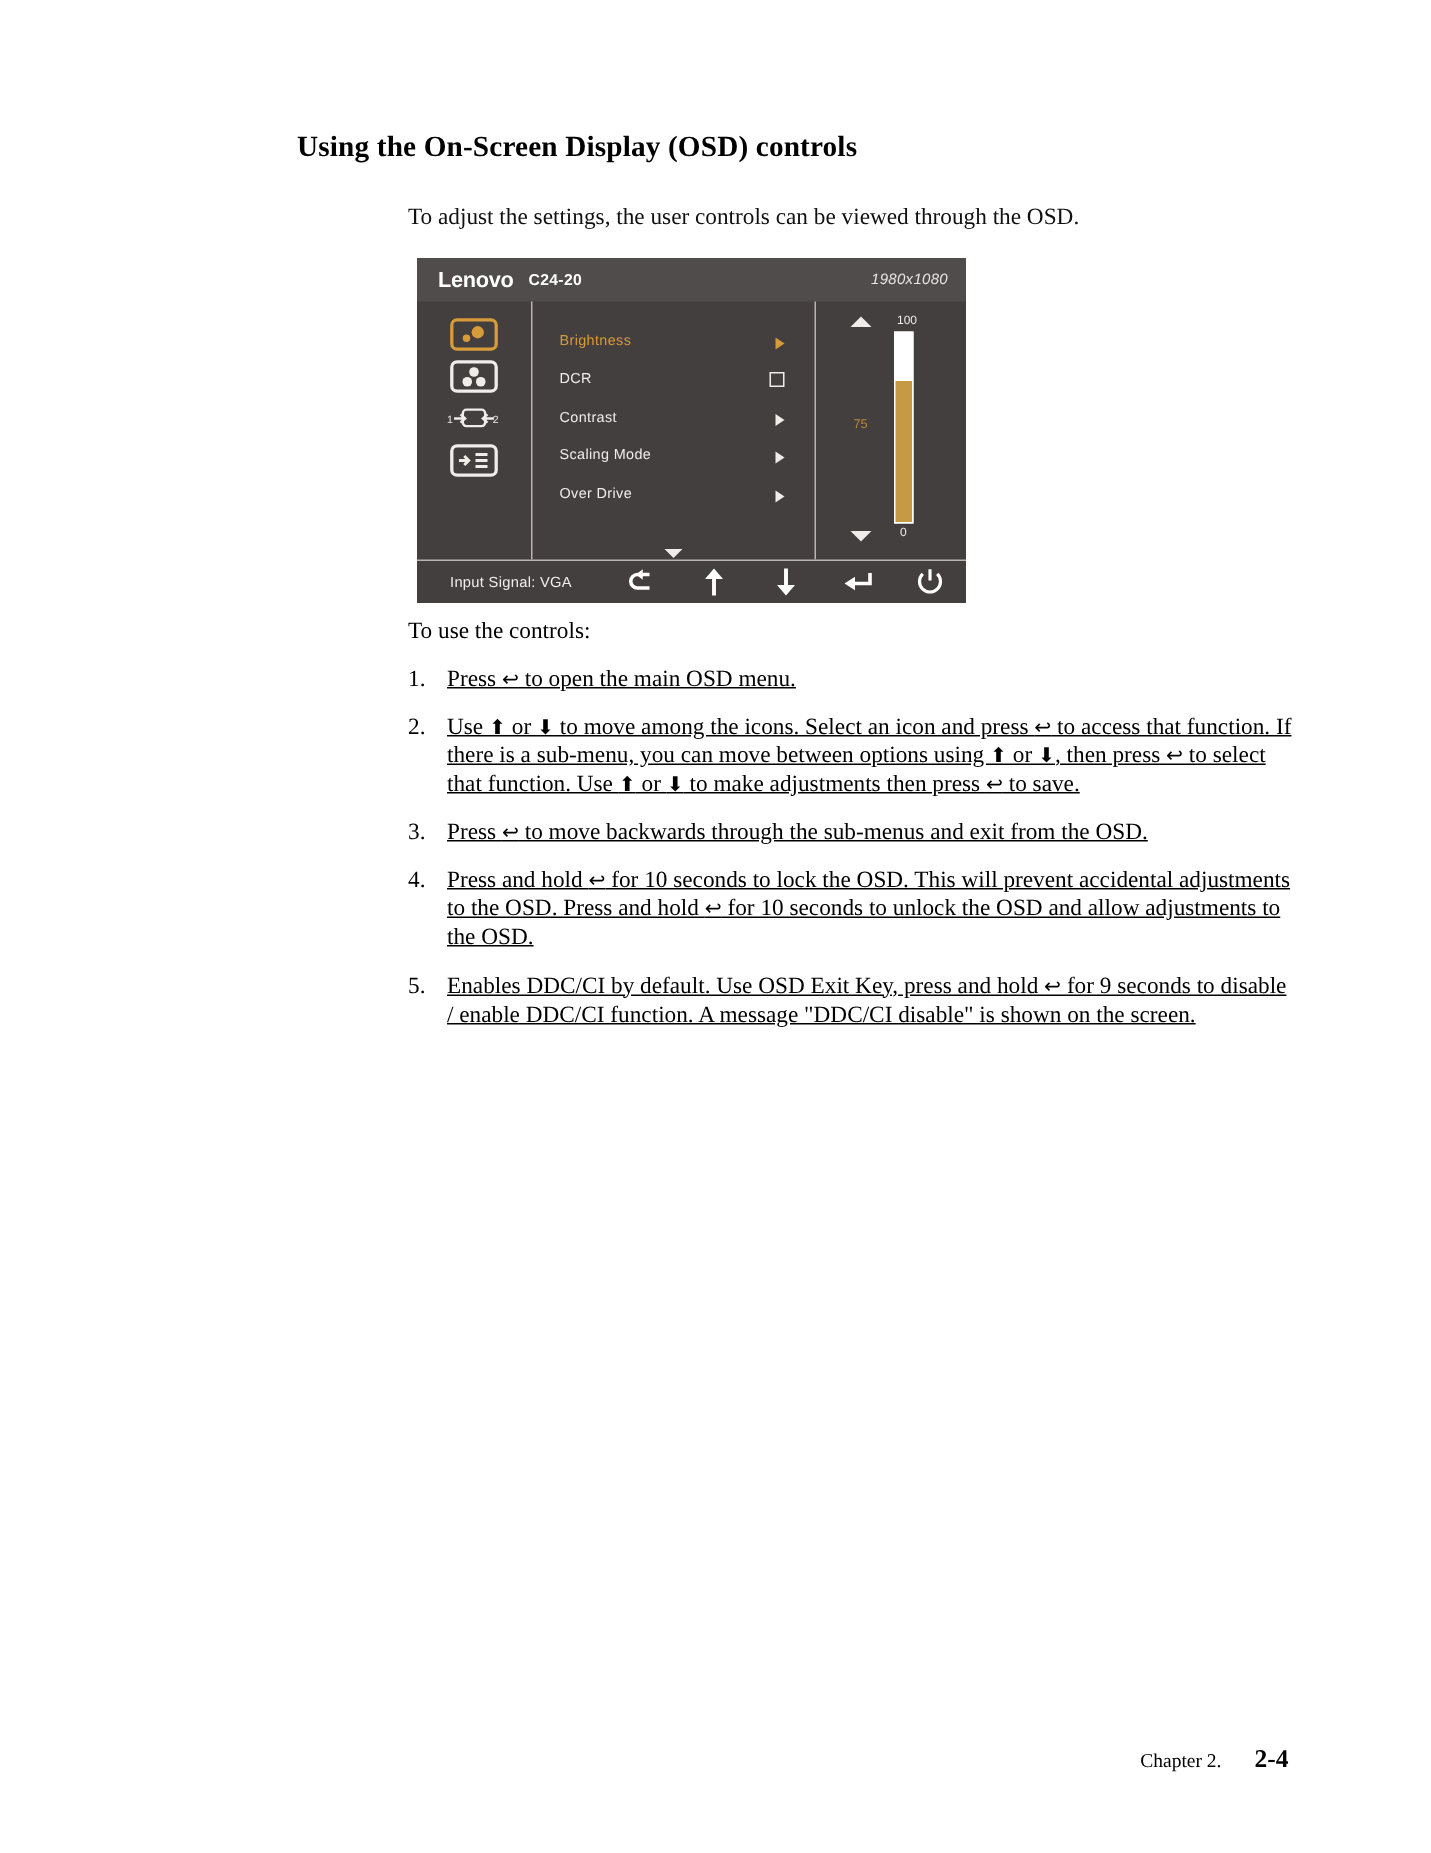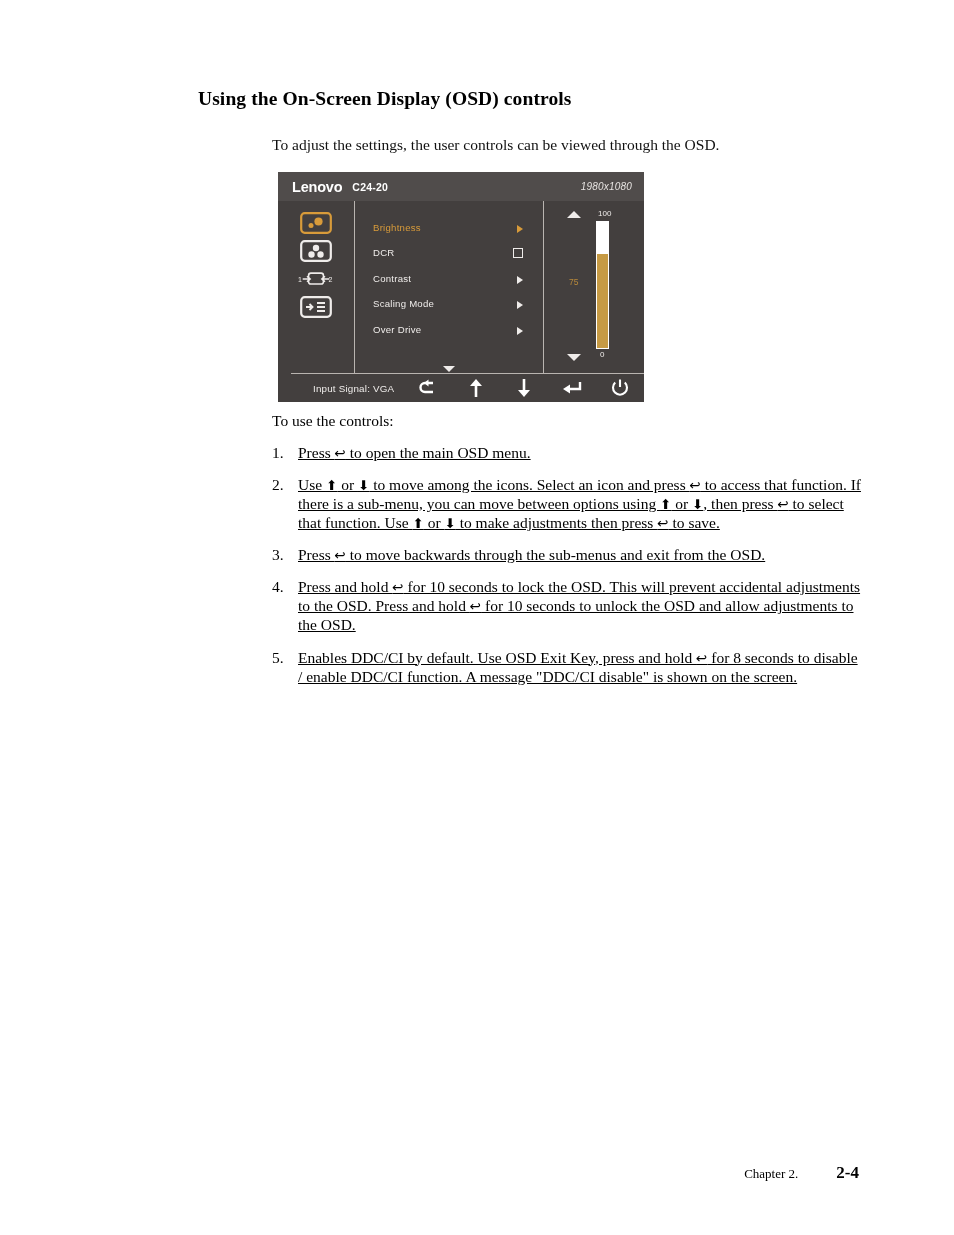--- a/index.html
+++ b/index.html
@@ -206,21 +206,20 @@
     font-size: 8px;
   }
 
   
   .osd-footer {
     height: 29px;
     border-top: 1px solid #b9b4b0;
     display: flex;
     align-items: center;
     box-sizing: border-box;
-    margin-left: 13px;
   }
   .input-signal {
     color: #efecea;
     font-size: 9.8px;
     margin-left: 22px;
     letter-spacing: 0.2px;
   }
   .foot-btns {
     margin-left: auto;
     display: flex;
@@ -260,21 +259,20 @@
 
   .gl { font-family: "DejaVu Sans", sans-serif; font-size: 13.5px; }
 
   
   .pg-footer {
     position: absolute;
     right: 95px;
     bottom: 52px;
     display: flex;
     align-items: baseline;
-    gap: 16px;
   }
   .chapter-label { font-size: 13px; }
   .page-num {
     font-size: 17px;
     font-weight: bold;
     margin-left: 22px;
   }
 </style>
 </head>
 <body>
@@ -422,20 +420,20 @@
   <div class="step">
     <span class="step-num">3.</span>
     <span class="step-text"><span>Press </span><span class="gl">↩</span><span> to move backwards through the sub-menus and exit from the OSD.</span></span>
   </div>
   <div class="step">
     <span class="step-num">4.</span>
     <span class="step-text"><span>Press and hold </span><span class="gl">↩</span><span> for 10 seconds to lock the OSD. This will prevent accidental adjustments to the OSD. Press and hold </span><span class="gl">↩</span><span> for 10 seconds to unlock the OSD and allow adjustments to the OSD.</span></span>
   </div>
   <div class="step">
     <span class="step-num">5.</span>
-    <span class="step-text"><span>Enables DDC/CI by default. Use OSD Exit Key, press  and hold </span><span class="gl">↩</span><span> for 8 seconds to disable / enable DDC/CI function. A message "DDC/CI disable" is shown on the screen.</span></span>
+    <span class="step-text"><span>Enables DDC/CI by default. Use OSD Exit Key, press  and hold </span><span class="gl">↩</span><span> for 9 seconds to disable / enable DDC/CI function. A message "DDC/CI disable" is shown on the screen.</span></span>
   </div>
 </div>
 
 <div class="pg-footer">
   <span class="chapter-label">Chapter 2.</span>
   <span class="page-num">2-4</span>
 </div>
 
 </body></html>

